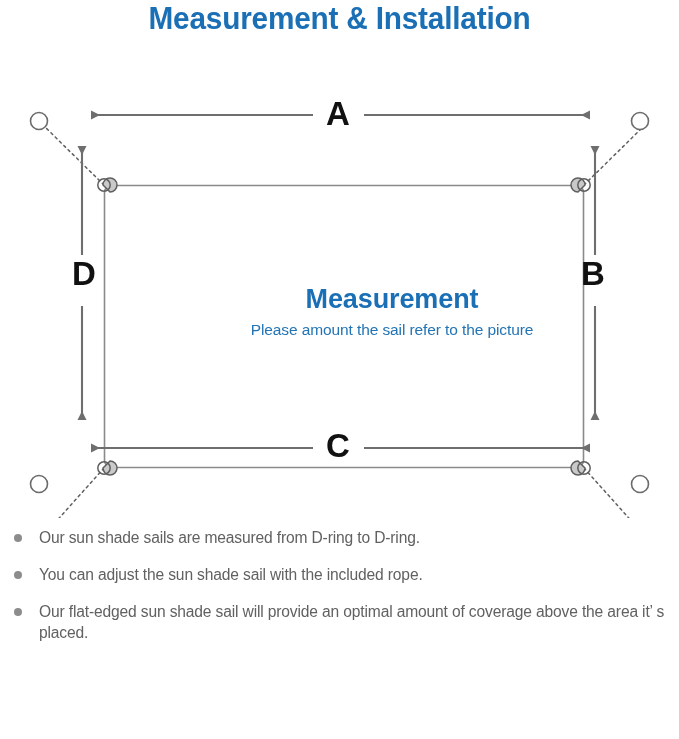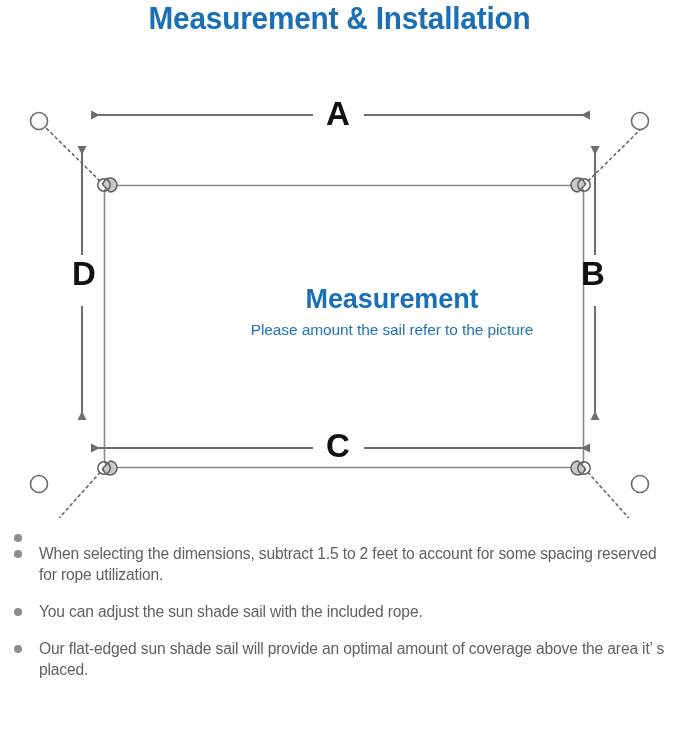--- a/index.html
+++ b/index.html
@@ -185,24 +185,21 @@
 
   <div id="center-caption">
     <div id="center-title">Measurement</div>
     <div id="center-sub">Please amount the sail refer to the picture</div>
   </div>
 </div>
 
 <div id="notes">
   <div class="note-item">
     <span class="note-bullet"></span>
-  </div>
-  <div class="note-item">
-    <span class="note-bullet"></span>
-    <span>When selecting the dimensions, subtract 1.5 to 2 feet to account for some spacing reserved for rope utilization.</span>
+    <span>Our sun shade sails are measured from D-ring to D-ring.</span>
   </div>
   <div class="note-item">
     <span class="note-bullet"></span>
     <span>You can adjust the sun shade sail with the included rope.</span>
   </div>
   <div class="note-item">
     <span class="note-bullet"></span>
     <span>Our flat-edged sun shade sail will provide an optimal amount of coverage above the area it’ s placed.</span>
   </div>
 </div>

